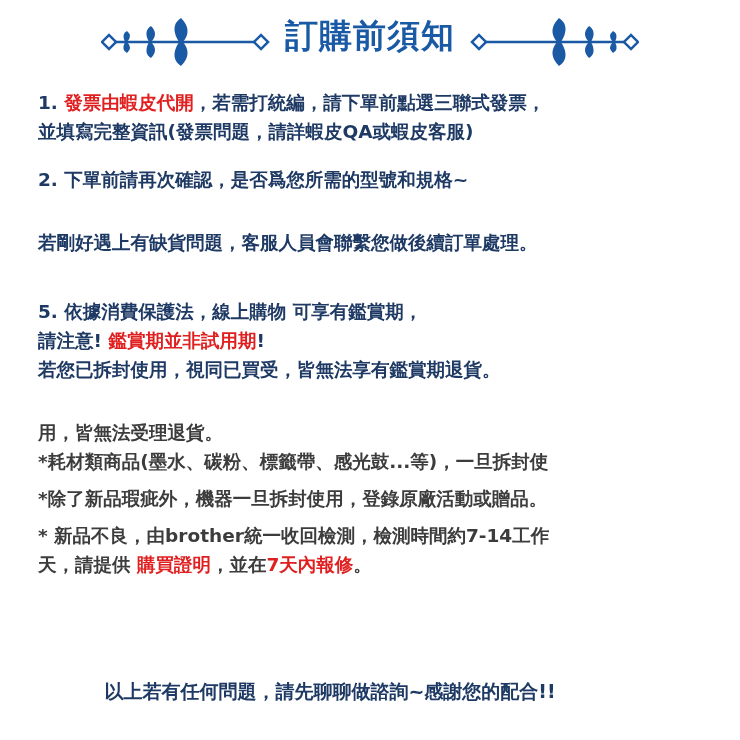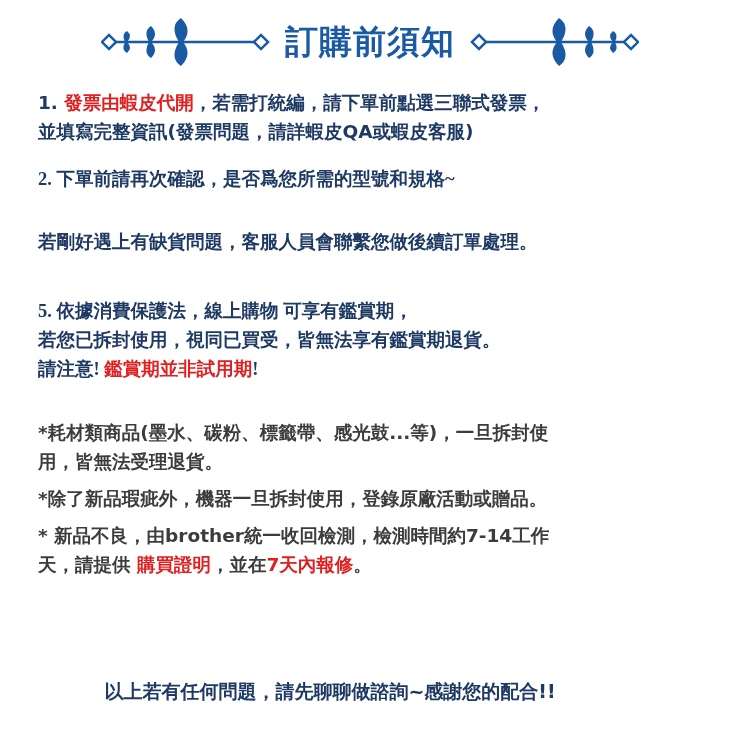--- a/index.html
+++ b/index.html
@@ -3,37 +3,37 @@
   <meta charset="utf-8">
   <style>
     html, body { margin: 0; padding: 0; }
     body {
       width: 740px; height: 740px; background: #ffffff; overflow: hidden;
       font-family: "DejaVu Sans", "Liberation Sans", sans-serif;
       position: relative;
     }
     .header {
       position: absolute; top: 14px; left: 0; width: 740px; height: 56px;
-      display: flex; align-items: center; justify-content: center;
+      display: flex; justify-content: center;
     }
     .title {
       font-size: 33px; font-weight: bold; color: #1a5aa5; margin: 0 14px;
       letter-spacing: 1px;
     }
     .ornament { width: 170px; height: 56px; }
     .content {
       position: absolute; left: 38px; top: 88px; width: 680px;
       font-weight: bold; font-size: 18.5px; line-height: 29px;
     }
     .navy { color: #1e3a64; }
     .gray { color: #3c3c3c; }
     .red { color: #e02020; text-align: center; }
     p { margin: 0; }
     .block { margin-bottom: 19px; }
-    .block.gap-lg { margin-bottom: 34px; font-family: Liberation Serif, serif; }
+    .block.gap-lg { margin-bottom: 34px; }
     .footer {
       position: absolute; top: 679px; left: 0; width: 660px; text-align: center;
       font-weight: bold; font-size: 19px; color: #1e3a64;
     }
   </style>
 </head>
 <body>
 
 <div class="header">
   <svg class="ornament" viewBox="0 0 170 56">
@@ -63,26 +63,26 @@
     <p><span>並填寫完整資訊(發票問題，請詳蝦皮QA或蝦皮客服)</span></p>
   </div>
   <div class="block gap-lg navy">
     <p><span>2. 下單前請再次確認，是否爲您所需的型號和規格~</span></p>
   </div>
   <div class="block gap-lg navy" style="margin-bottom:40px">
     <p><span>若剛好遇上有缺貨問題，客服人員會聯繫您做後續訂單處理。</span></p>
   </div>
   <div class="block gap-lg navy">
     <p><span>5. 依據消費保護法，線上購物 可享有鑑賞期，</span></p>
+    <p><span>請注意! </span><span class="red">鑑賞期並非試用期</span><span>!</span></p>
     <p><span>若您已拆封使用，視同已買受，皆無法享有鑑賞期退貨。</span></p>
-    <p><span>請注意! </span><span class="red">鑑賞期並非試用期</span><span>!</span></p>
   </div>
   <div class="block gray" style="margin-bottom:8px">
+    <p><span>用，皆無法受理退貨。</span></p>
     <p><span>*耗材類商品(墨水、碳粉、標籤帶、感光鼓...等)，一旦拆封使</span></p>
-    <p><span>用，皆無法受理退貨。</span></p>
   </div>
   <div class="block gray" style="margin-bottom:8px">
     <p><span>*除了新品瑕疵外，機器一旦拆封使用，登錄原廠活動或贈品。</span></p>
   </div>
   <div class="block gray">
     <p><span>* 新品不良，由brother統一收回檢測，檢測時間約7-14工作</span></p>
     <p><span>天，請提供 </span><span class="red">購買證明</span><span>，並在</span><span class="red">7天內報修</span><span>。</span></p>
   </div>
 </div>
 

